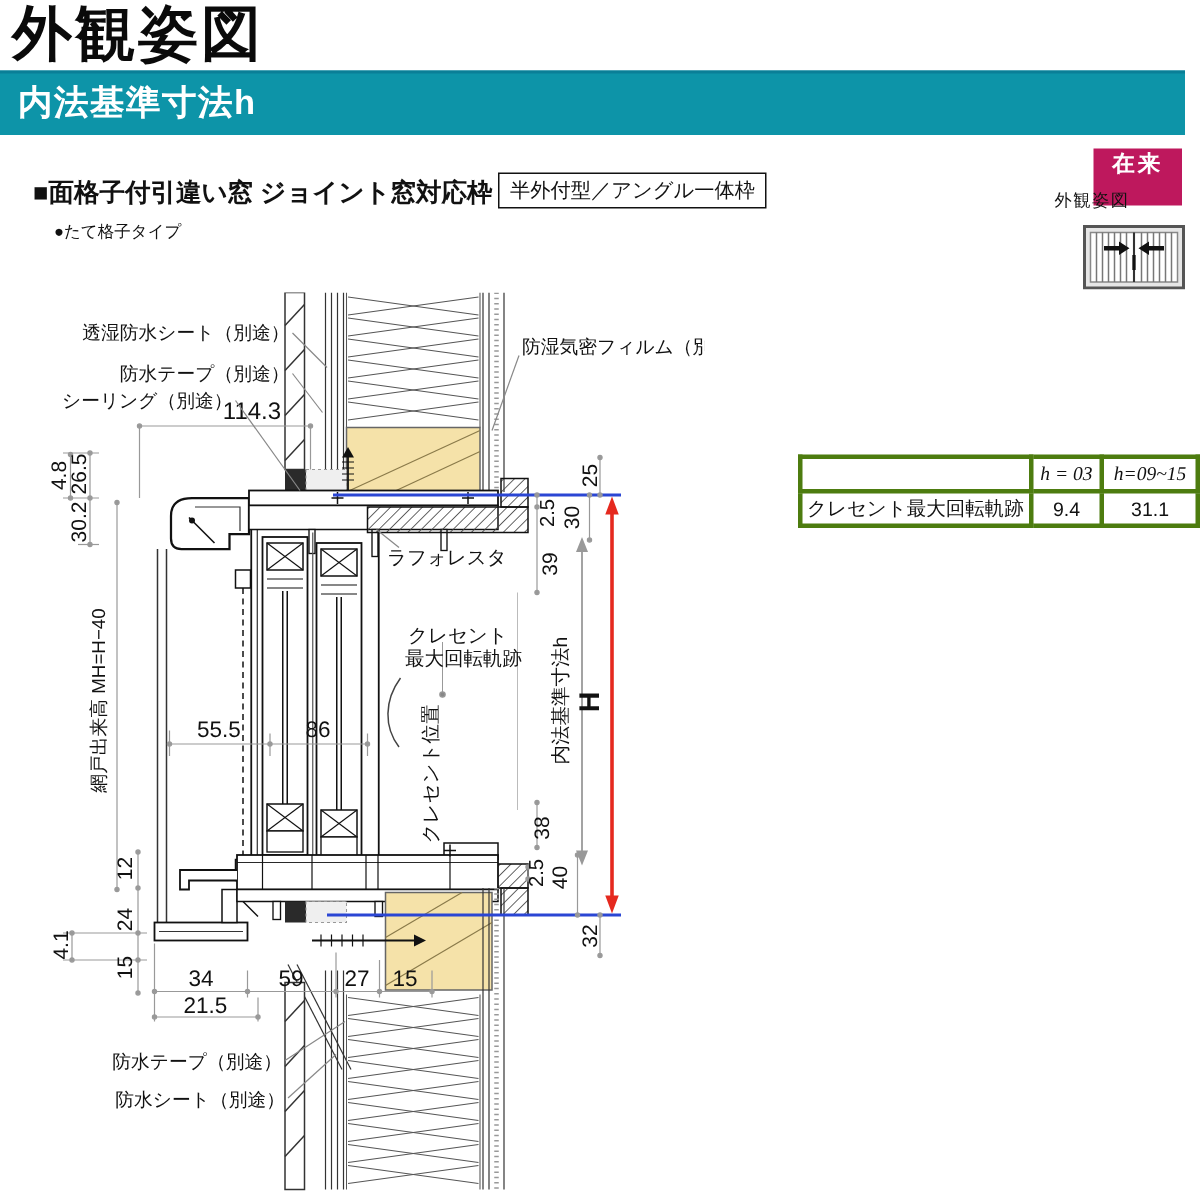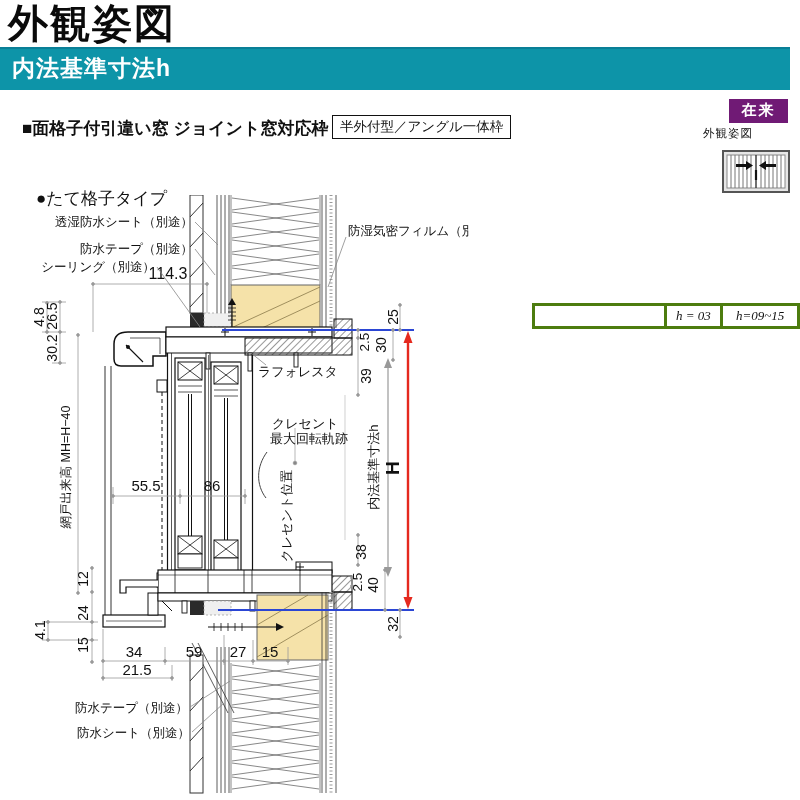--- a/index.html
+++ b/index.html
@@ -1,26 +1,26 @@
 <!DOCTYPE html>
 <html><head>
 <meta charset="utf-8">
 <style>
   html,body{margin:0;padding:0;background:#fff;}
   body{width:800px;height:800px;position:relative;font-family:"Liberation Sans","DejaVu Sans",sans-serif;color:#111;overflow:hidden;}
   .abs{position:absolute;}
   .page-title{left:8px;top:0px;font-size:40px;font-weight:bold;letter-spacing:2px;color:#0a0a0a;line-height:46px;}
   .banner{left:0;top:47px;width:790px;height:41px;background:#0d94a8;border-top:2px solid #0a7f97;}
   .banner span{display:block;color:#fff;font-weight:bold;font-size:23px;line-height:39px;padding-left:12px;letter-spacing:1px;}
-  .badge{left:729px;top:99px;width:59px;height:24px;background:#701a75;color:#fff;font-size:15px;font-weight:bold;text-align:center;line-height:22px;letter-spacing:2px;}
+  .badge{left:729px;top:99px;width:59px;height:38px;background:#be185d;color:#fff;font-size:15px;font-weight:bold;text-align:center;line-height:22px;letter-spacing:2px;}
   .caption{left:703px;top:126px;font-size:11.5px;letter-spacing:1px;}
   .win-icon{left:722px;top:150px;}
   .heading{left:22px;top:117px;font-size:17px;font-weight:bold;}
   .frame-type{left:332px;top:115px;border:1.5px solid #111;font-size:13.5px;padding:2px 7px;text-align:center;}
-  .subtype{left:36px;top:147px;font-size:17px;margin-top:40px;}
+  .subtype{left:36px;top:147px;font-size:11px;}
   table.dtable{left:532px;top:303px;border-collapse:collapse;table-layout:fixed;}
   table.dtable td{border:3px solid #4d7c0f;font-size:13px;height:20px;padding:0 3px;text-align:center;white-space:nowrap;}
   td.hcell{font-family:"Liberation Serif","DejaVu Serif",serif;font-style:italic;}
   td.rlabel{text-align:left;}
   .drawing{left:0;top:195px;}
   .drawing text{fill:#111;}
 </style>
 </head>
 <body>
 
@@ -61,20 +61,25 @@
 <div class="abs heading">■面格子付引違い窓 ジョイント窓対応枠</div>
 <div class="abs frame-type">半外付型／アングル一体枠</div>
 <div class="abs subtype">●たて格子タイプ</div>
 
 <table class="dtable abs">
   <tbody>
       <tr>
     <td style="width:137px"></td>
     <td style="width:49px" class="hcell">h = 03</td>
     <td style="width:70px" class="hcell">h=09~15</td>
+  </tr>
+  <tr>
+    <td class="rlabel">クレセント最大回転軌跡</td>
+    <td>9.4</td>
+    <td>31.1</td>
   </tr>
 </tbody>
   </table>
 
 <svg class="abs drawing" width="470" height="605" viewBox="0 0 470 605" font-size="15">
   <defs>
     <pattern id="hatch" width="5" height="5" patternUnits="userSpaceOnUse" patternTransform="rotate(45)">
       <line x1="0" y1="0" x2="0" y2="5" stroke="#444" stroke-width="1.1"></line>
     </pattern>
   </defs>

